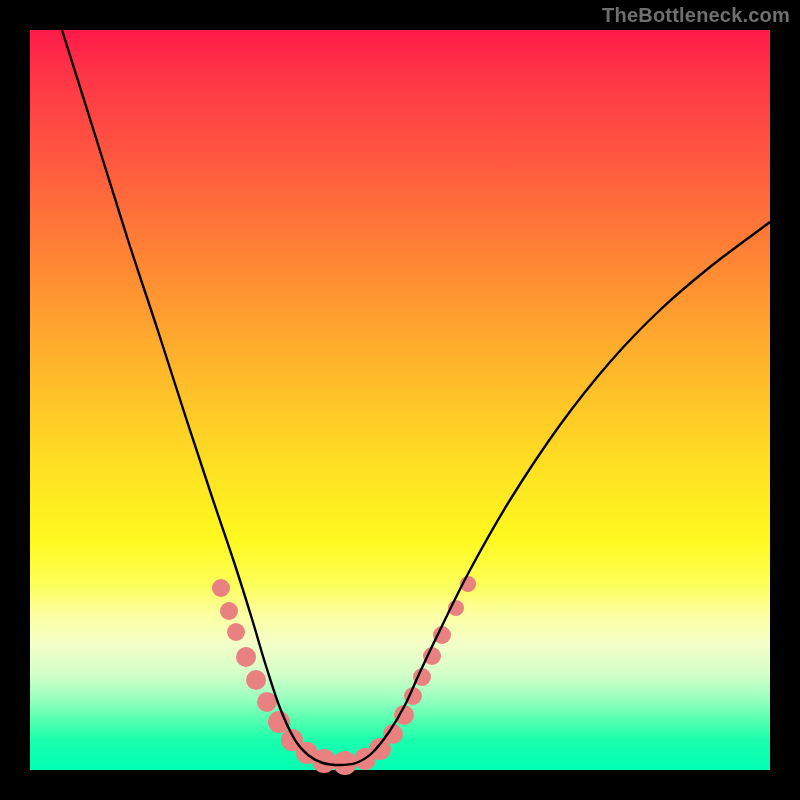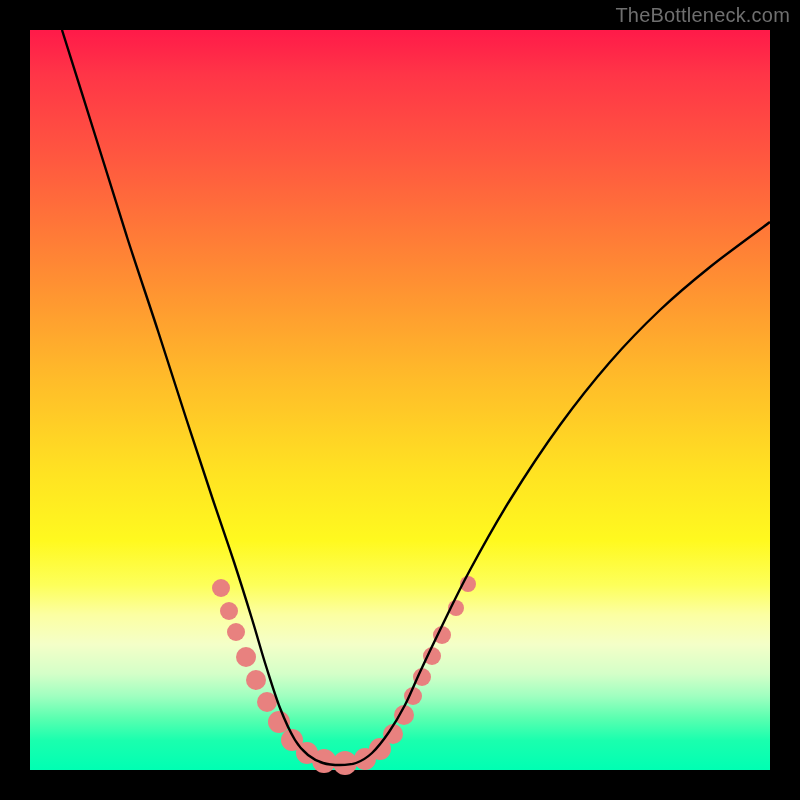--- a/index.html
+++ b/index.html
@@ -48,21 +48,21 @@
     width: 800px;
     height: 800px;
     pointer-events: none;
   }
   .watermark {
     position: absolute;
     top: 4px;
     right: 10px;
     font-family: Arial, Helvetica, sans-serif;
     font-size: 20px;
-    font-weight: 400;
+    font-weight: 700;
     color: #6f6f6f;
     letter-spacing: 0.2px;
   }
 </style>
 </head>
 <body>
 
 <div class="frame">
   <div class="plot"></div>
 

